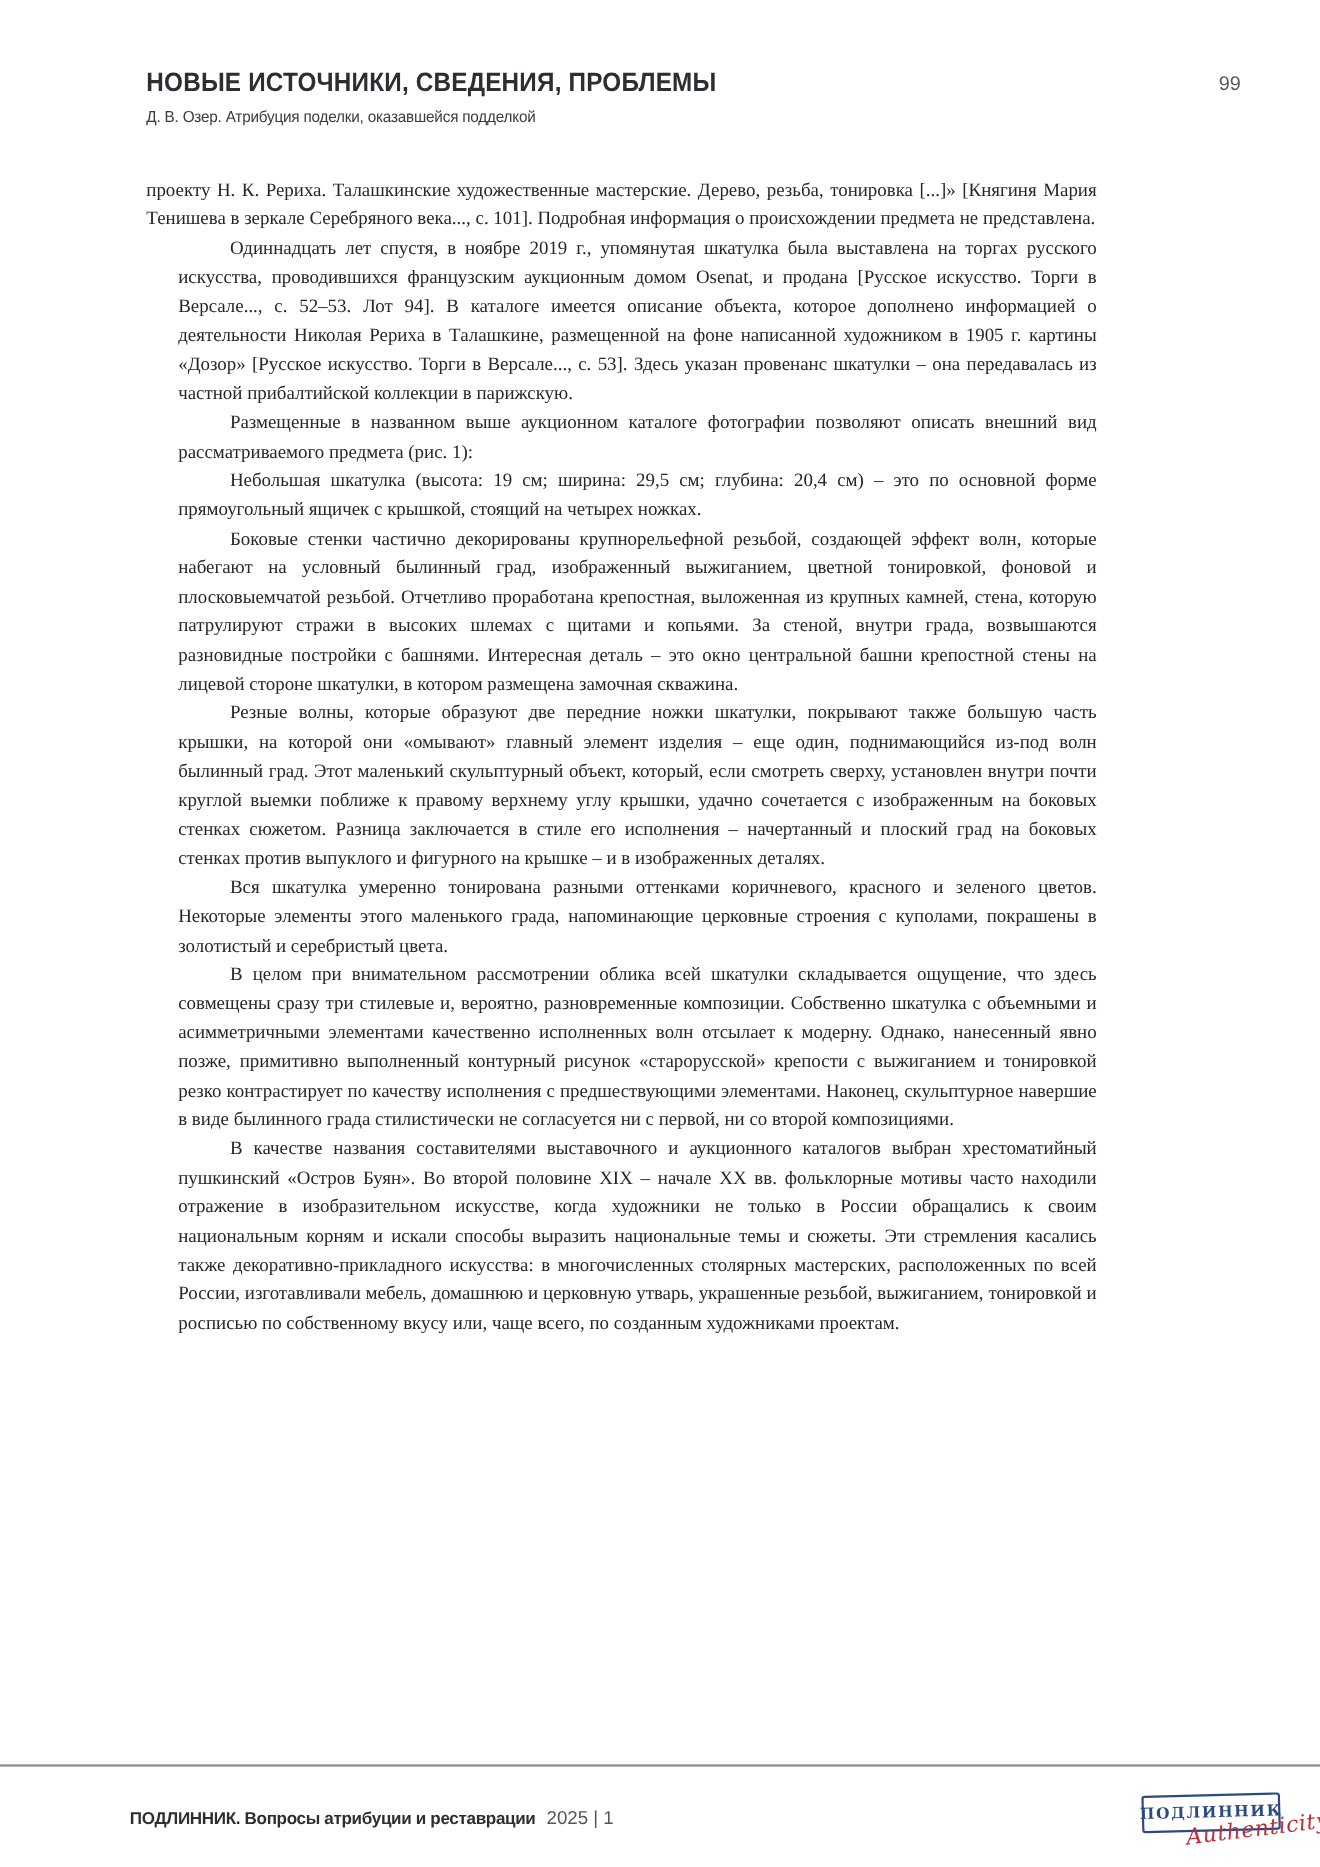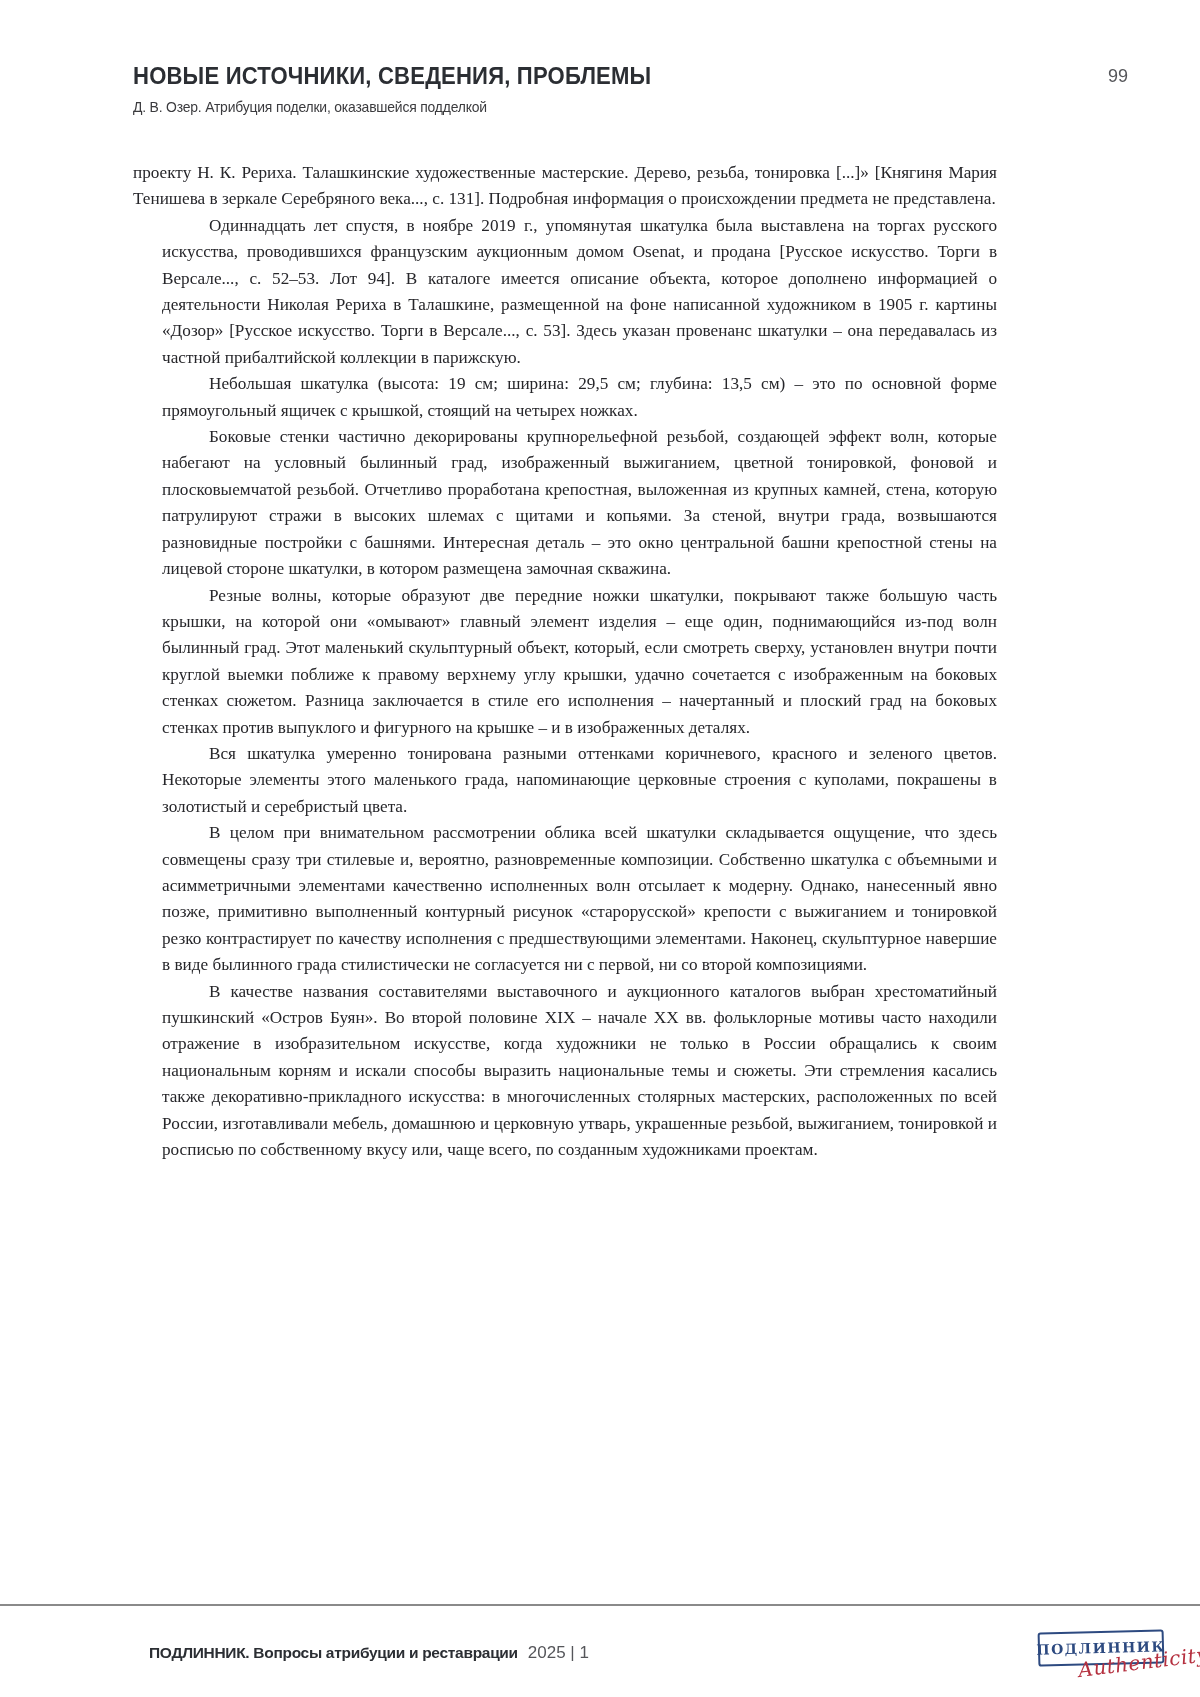--- a/index.html
+++ b/index.html
@@ -42,21 +42,21 @@
     text-align:justify;
   }
   .article-body p{margin:0;padding:0;}
   .article-body p.indent{text-indent:47px;margin-left:29px;}
   
   .footer-rule{
     position:absolute;left:0;top:1604px;width:1200px;height:2px;
     background:var(--footer-rule,#8a8a8a);
   }
   .footer-text{
-    position:absolute;left:149px;top:1643px;
+    position:absolute;left:118px;top:1643px;
     white-space:nowrap;
   }
   .footer-journal{
     font-family:"Liberation Sans", sans-serif;
     font-size:15.5px;font-weight:700;
     letter-spacing:-0.3px;
     color:var(--heading,#2b2e33);
   }
   .footer-issue{
     font-family:"Liberation Sans", sans-serif;
@@ -97,23 +97,24 @@
 
 <div class="page">
 
   <h1 class="section-title">НОВЫЕ ИСТОЧНИКИ, СВЕДЕНИЯ, ПРОБЛЕМЫ</h1>
 
   <div class="running-head">Д. В. Озер. Атрибуция поделки, оказавшейся подделкой</div>
 
   <div class="page-number">99</div>
 
   <div class="article-body">
-      <p class="">проекту Н. К. Рериха. Талашкинские художественные мастерские. Дерево, резьба, тонировка [...]» [Княгиня Мария Тенишева в зеркале Серебряного века..., с. 131]. Подробная информация о происхождении предмета не представлена.</p>
+      <p class="">проекту Н. К. Рериха. Талашкинские художественные мастерские. Дерево, резьба, тонировка [...]» [Княгиня Мария Тенишева в зеркале Серебряного века..., с. 101]. Подробная информация о происхождении предмета не представлена.</p>
       <p class="indent">Одиннадцать лет спустя, в ноябре 2019 г., упомянутая шкатулка была выставлена на торгах русского искусства, проводившихся французским аукционным домом Osenat, и продана [Русское искусство. Торги в Версале..., с. 52–53. Лот 94]. В каталоге имеется описание объекта, которое дополнено информацией о деятельности Николая Рериха в Талашкине, размещенной на фоне написанной художником в 1905 г. картины «Дозор» [Русское искусство. Торги в Версале..., с. 53]. Здесь указан провенанс шкатулки – она передавалась из частной прибалтийской коллекции в парижскую.</p>
-      <p class="indent">Небольшая шкатулка (высота: 19 см; ширина: 29,5 см; глубина: 13,5 см) – это по основной форме прямоугольный ящичек с крышкой, стоящий на четырех ножках.</p>
+      <p class="indent">Размещенные в названном выше аукционном каталоге фотографии позволяют описать внешний вид рассматриваемого предмета (рис. 1):</p>
+      <p class="indent">Небольшая шкатулка (высота: 19 см; ширина: 29,5 см; глубина: 20,4 см) – это по основной форме прямоугольный ящичек с крышкой, стоящий на четырех ножках.</p>
       <p class="indent">Боковые стенки частично декорированы крупнорельефной резьбой, создающей эффект волн, которые набегают на условный былинный град, изображенный выжиганием, цветной тонировкой, фоновой и плосковыемчатой резьбой. Отчетливо проработана крепостная, выложенная из крупных камней, стена, которую патрулируют стражи в высоких шлемах с щитами и копьями. За стеной, внутри града, возвышаются разновидные постройки с башнями. Интересная деталь – это окно центральной башни крепостной стены на лицевой стороне шкатулки, в котором размещена замочная скважина.</p>
       <p class="indent">Резные волны, которые образуют две передние ножки шкатулки, покрывают также большую часть крышки, на которой они «омывают» главный элемент изделия – еще один, поднимающийся из-под волн былинный град. Этот маленький скульптурный объект, который, если смотреть сверху, установлен внутри почти круглой выемки поближе к правому верхнему углу крышки, удачно сочетается с изображенным на боковых стенках сюжетом. Разница заключается в стиле его исполнения – начертанный и плоский град на боковых стенках против выпуклого и фигурного на крышке – и в изображенных деталях.</p>
       <p class="indent">Вся шкатулка умеренно тонирована разными оттенками коричневого, красного и зеленого цветов. Некоторые элементы этого маленького града, напоминающие церковные строения с куполами, покрашены в золотистый и серебристый цвета.</p>
       <p class="indent">В целом при внимательном рассмотрении облика всей шкатулки складывается ощущение, что здесь совмещены сразу три стилевые и, вероятно, разновременные композиции. Собственно шкатулка с объемными и асимметричными элементами качественно исполненных волн отсылает к модерну. Однако, нанесенный явно позже, примитивно выполненный контурный рисунок «старорусской» крепости с выжиганием и тонировкой резко контрастирует по качеству исполнения с предшествующими элементами. Наконец, скульптурное навершие в виде былинного града стилистически не согласуется ни с первой, ни со второй композициями.</p>
       <p class="indent">В качестве названия составителями выставочного и аукционного каталогов выбран хрестоматийный пушкинский «Остров Буян». Во второй половине XIX – начале XX вв. фольклорные мотивы часто находили отражение в изобразительном искусстве, когда художники не только в России обращались к своим национальным корням и искали способы выразить национальные темы и сюжеты. Эти стремления касались также декоративно-прикладного искусства: в многочисленных столярных мастерских, расположенных по всей России, изготавливали мебель, домашнюю и церковную утварь, украшенные резьбой, выжиганием, тонировкой и росписью по собственному вкусу или, чаще всего, по созданным художниками проектам.</p>
     </div>
 
   <div class="footer-rule"></div>
 
   <div class="footer-text">

